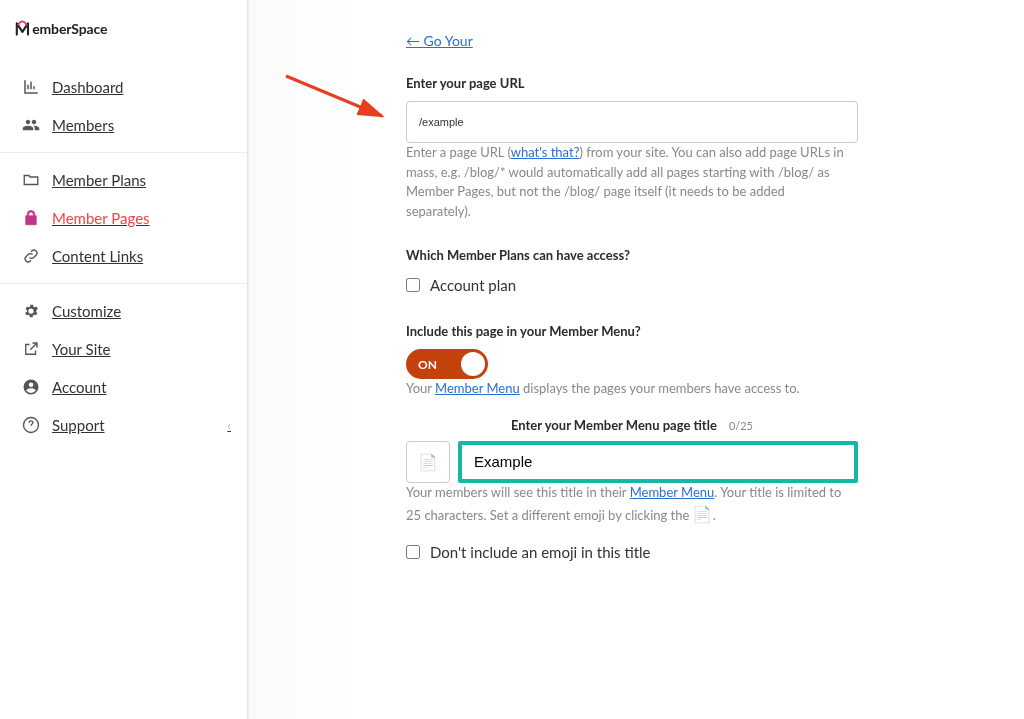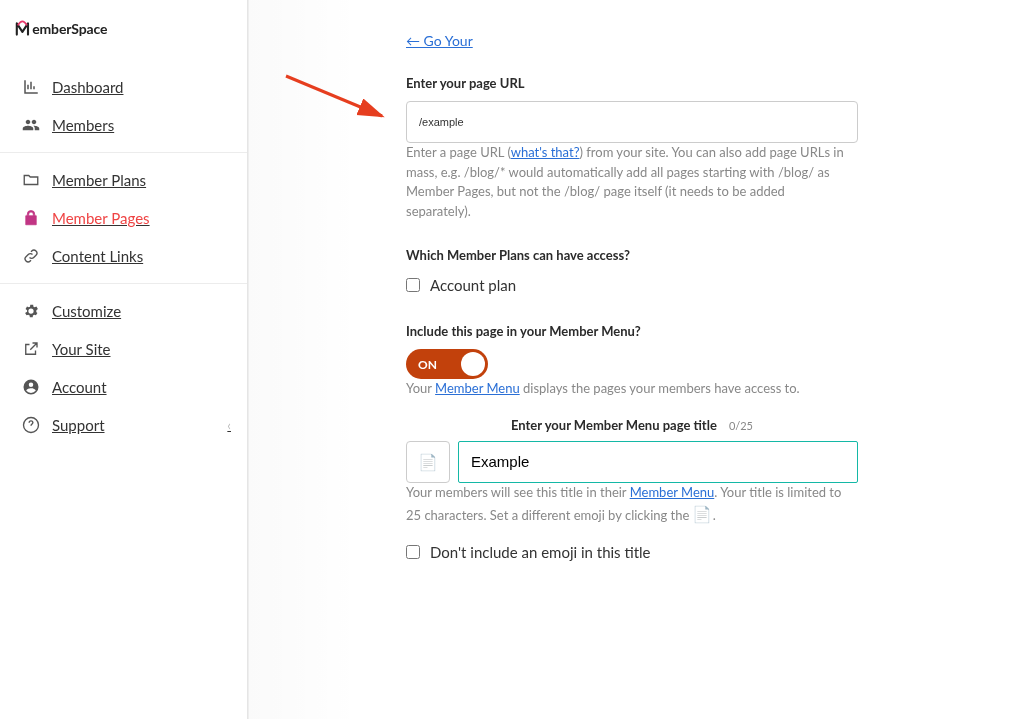--- a/index.html
+++ b/index.html
@@ -150,21 +150,21 @@
       border: 1px solid #ccc;
       border-radius: 4px;
       display: flex; align-items: center; justify-content: center;
       margin-right: 8px;
       cursor: pointer;
       color: #999;
     }
     .title-input {
       flex: 1;
       height: 42px;
-      border: 1px solid #14b8a6;
+      border: 4px solid #14b8a6;
       border-radius: 2px;
       padding: 0 12px;
       font-size: 15px;
     }
     .arrow-annot {
       position: absolute;
       left: 282px;
       top: 72px;
       pointer-events: none;
     }

